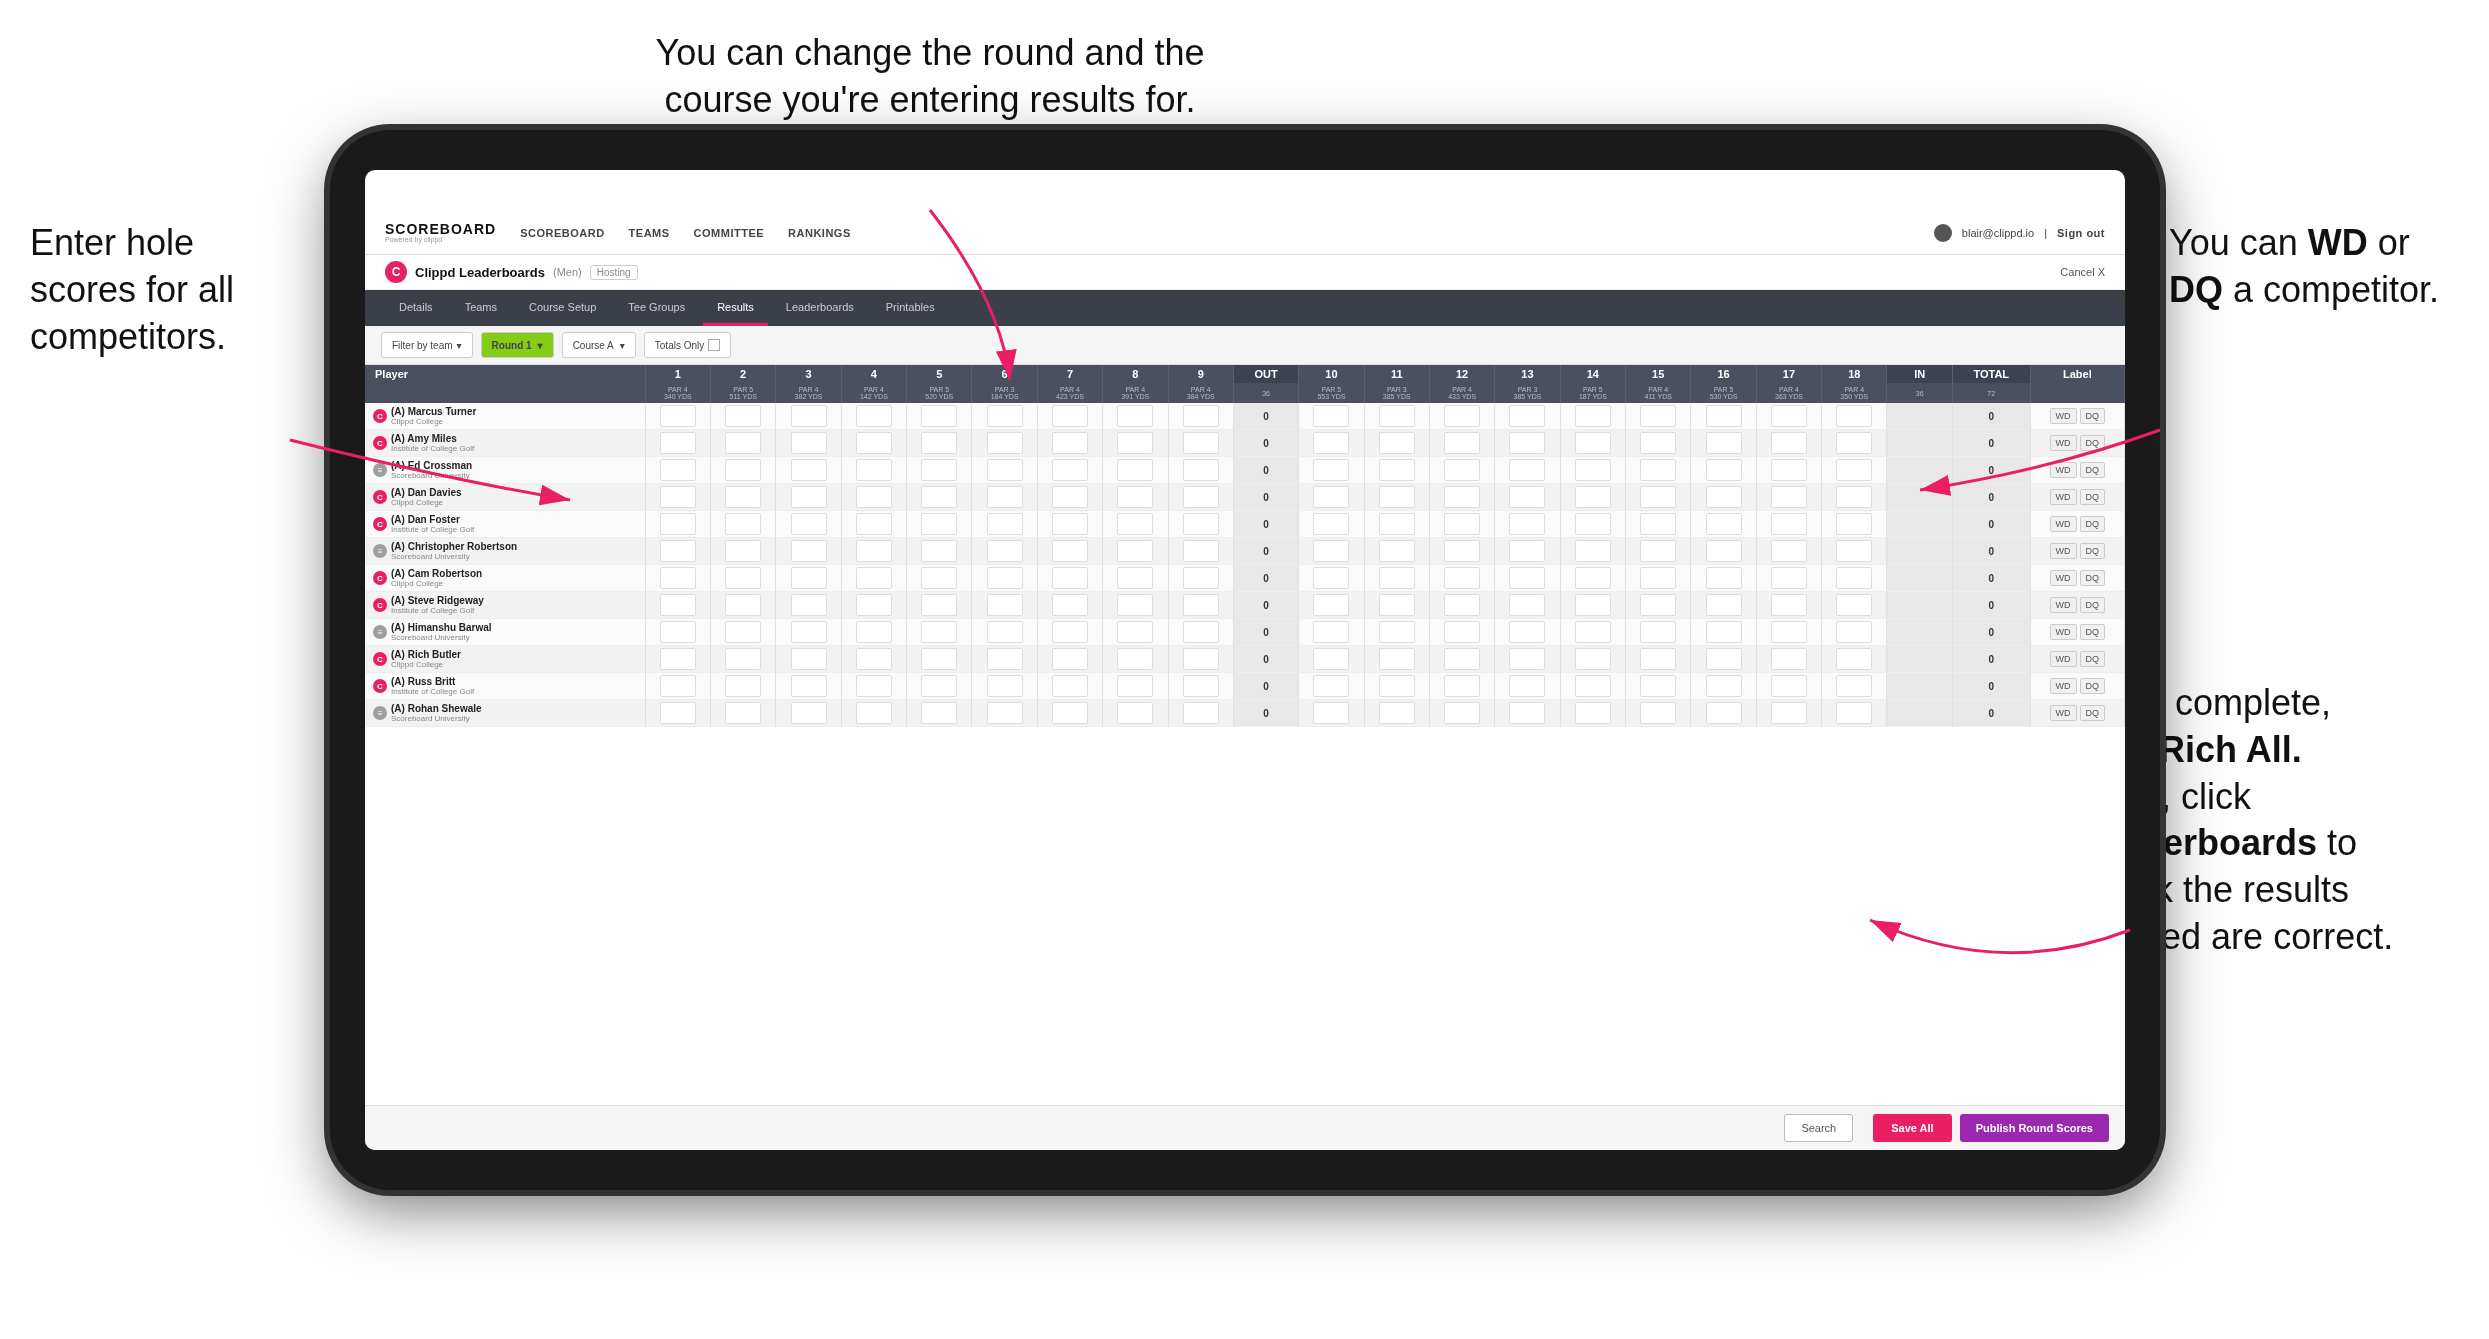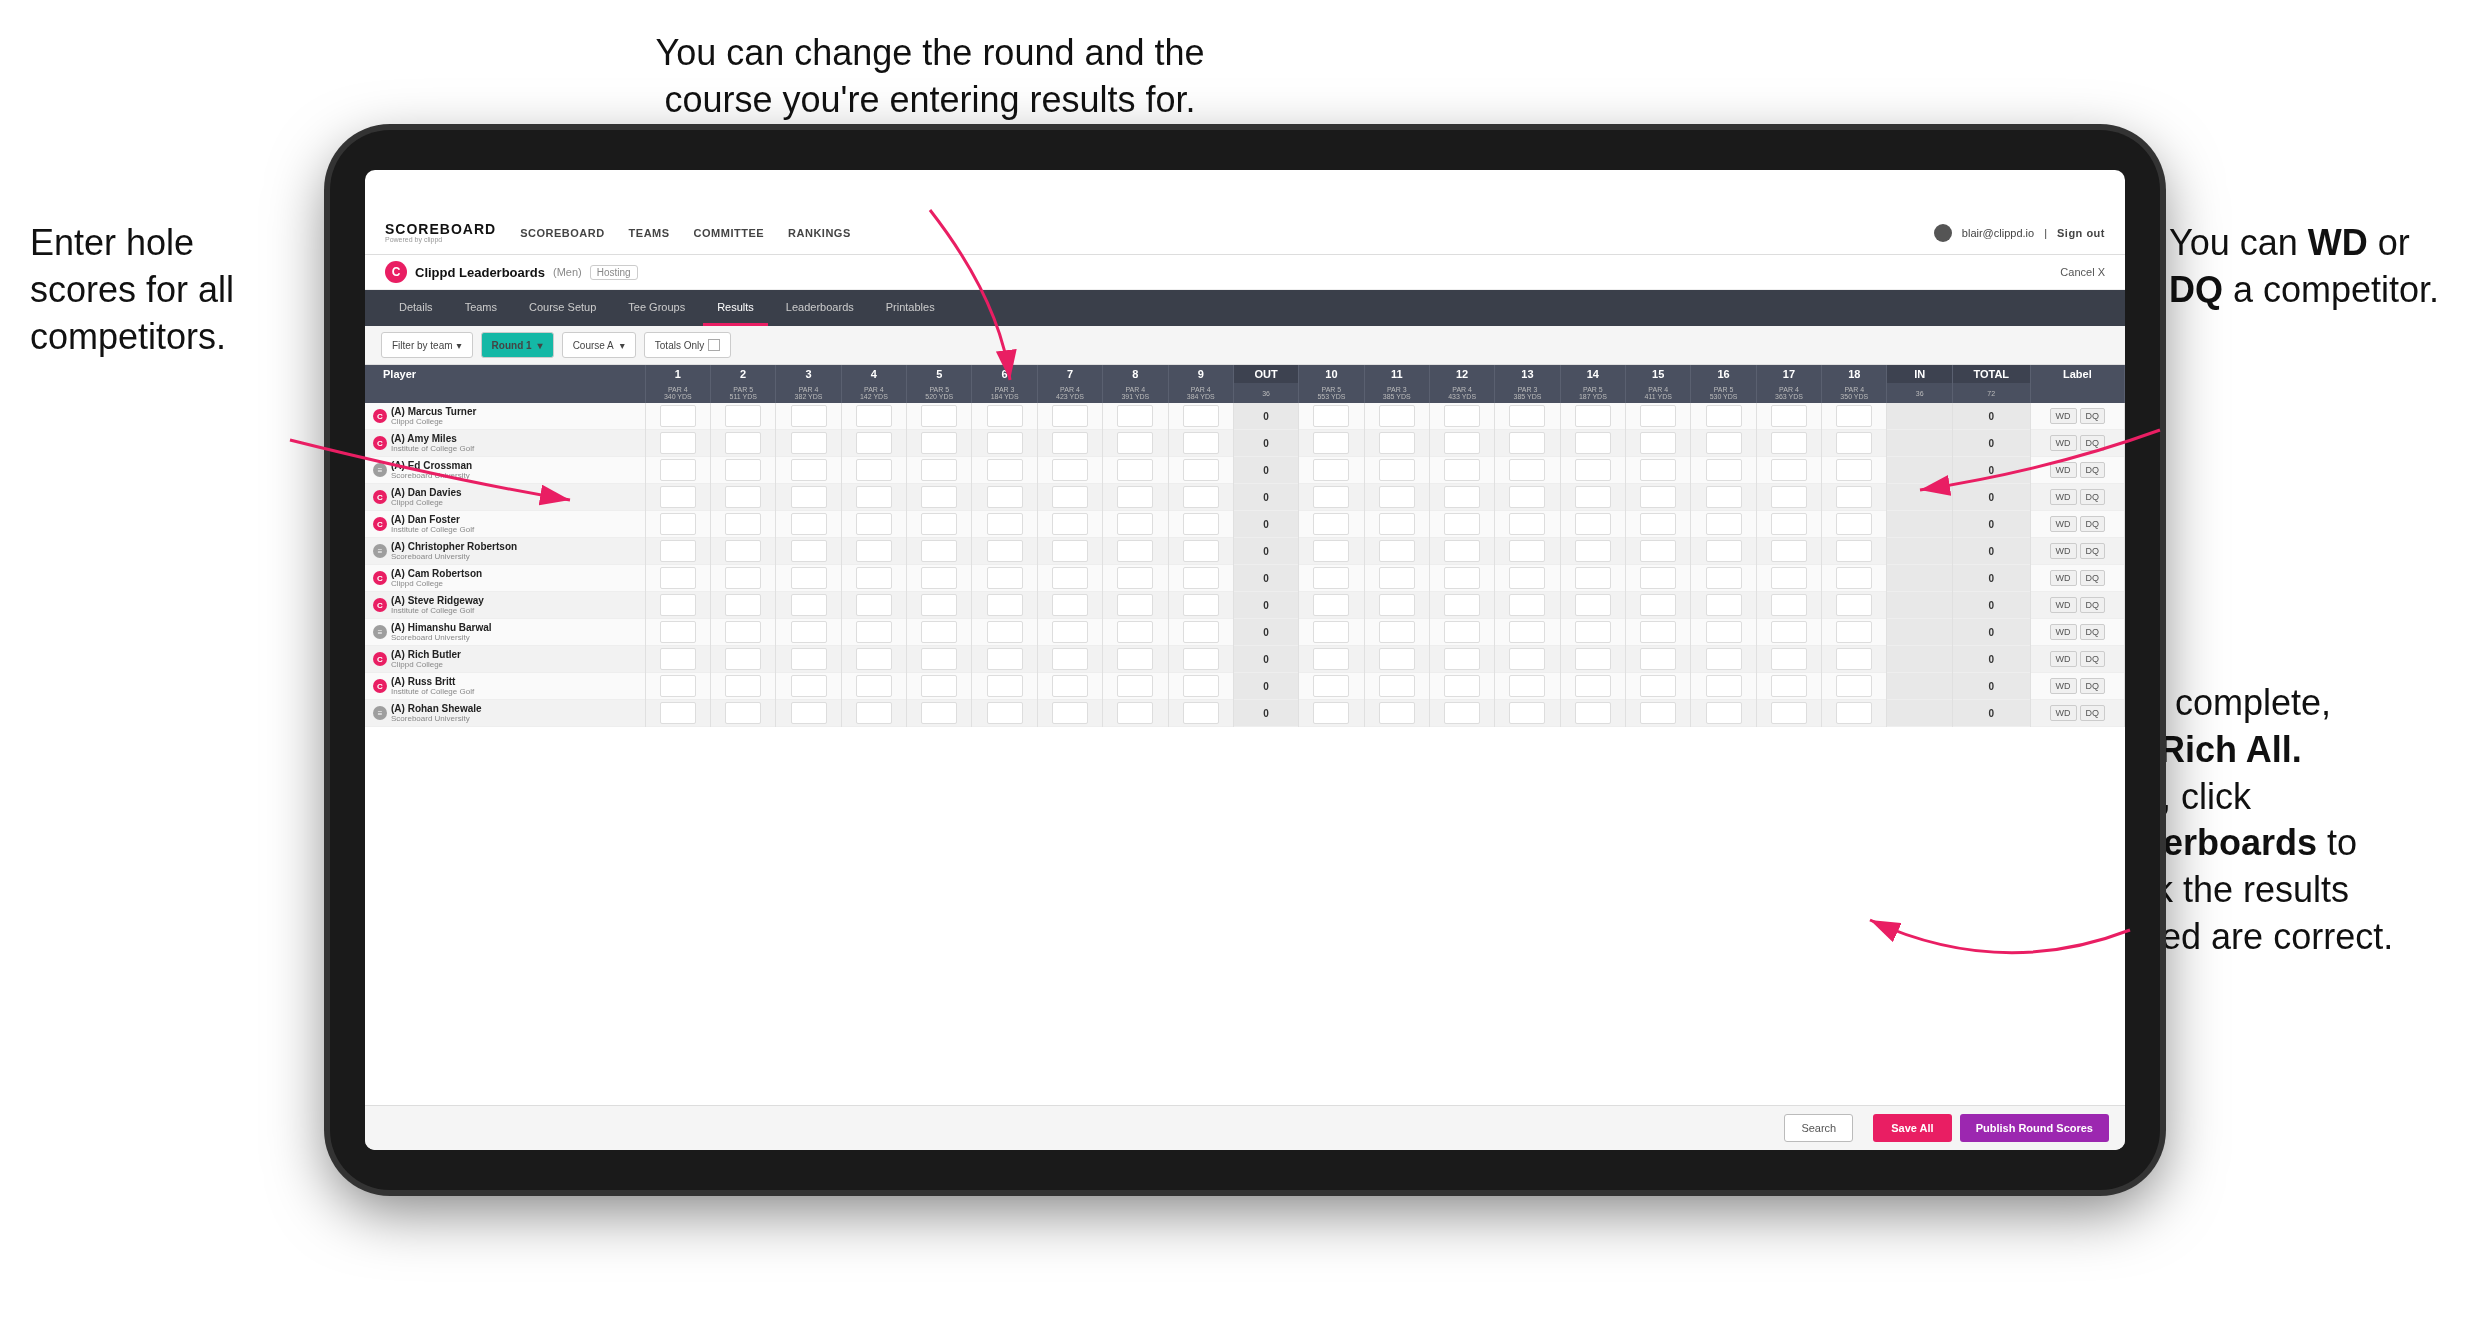--- a/index.html
+++ b/index.html
@@ -241,21 +241,21 @@
       padding: 0 10px;
       color: #444;
       cursor: pointer;
       display: flex;
       align-items: center;
       gap: 4px;
     }
 
     .round-selector {
       height: 26px;
-      background: #14b8a6;
+      background: #84cc16;
       border: 1px solid #ccc;
       border-radius: 3px;
       font-size: 10px;
       padding: 0 10px;
       color: #444;
       cursor: pointer;
       display: flex;
       align-items: center;
       gap: 6px;
       font-weight: 600;
@@ -308,21 +308,21 @@
       text-align: center;
       padding: 3px 3px;
       font-size: 9px;
       font-weight: 600;
       border-right: 1px solid #5a6070;
       white-space: nowrap;
     }
 
     .score-table thead tr th.player-col {
       text-align: left;
-      padding-left: 18px;
+      padding-left: 10px;
       min-width: 180px;
     }
 
     .score-table thead tr th.hole-col {
       min-width: 42px;
     }
 
     .score-table thead tr th.out-col,
     .score-table thead tr th.in-col {
       background: #3d4250;

